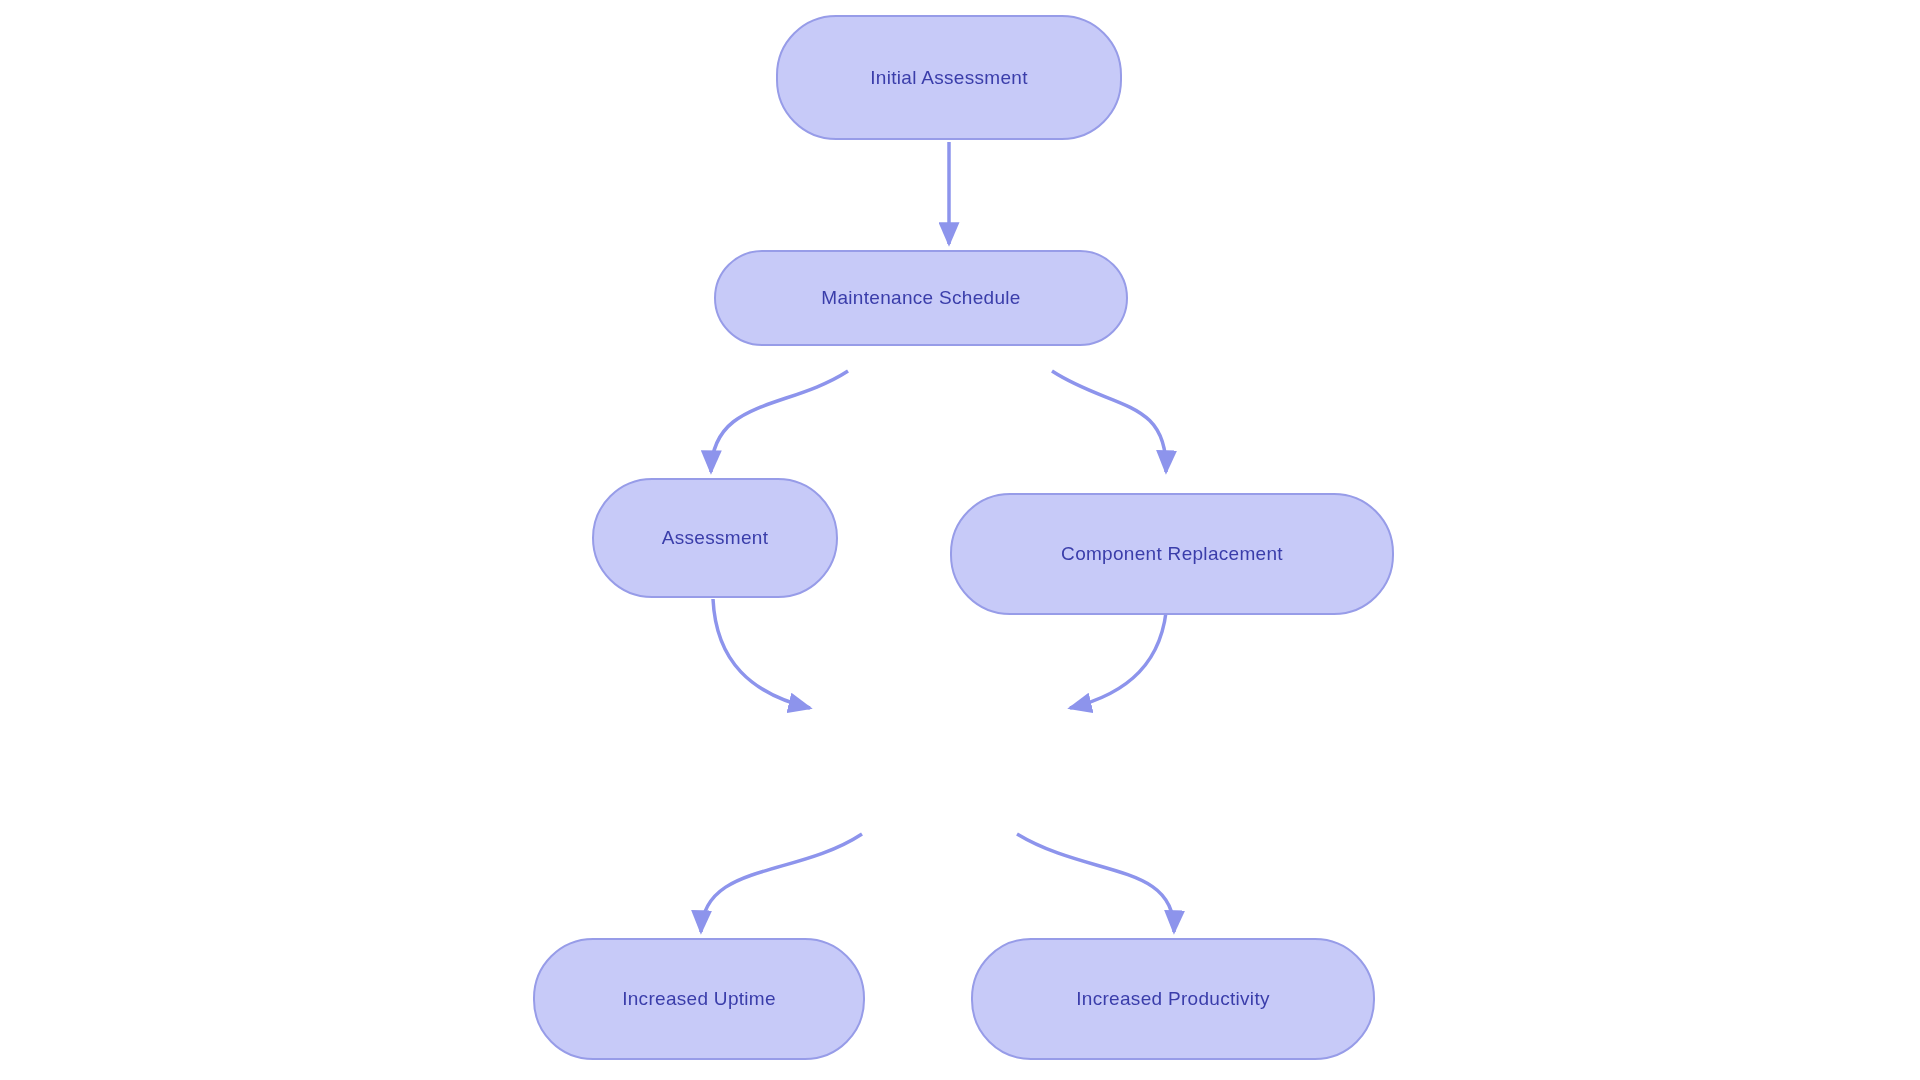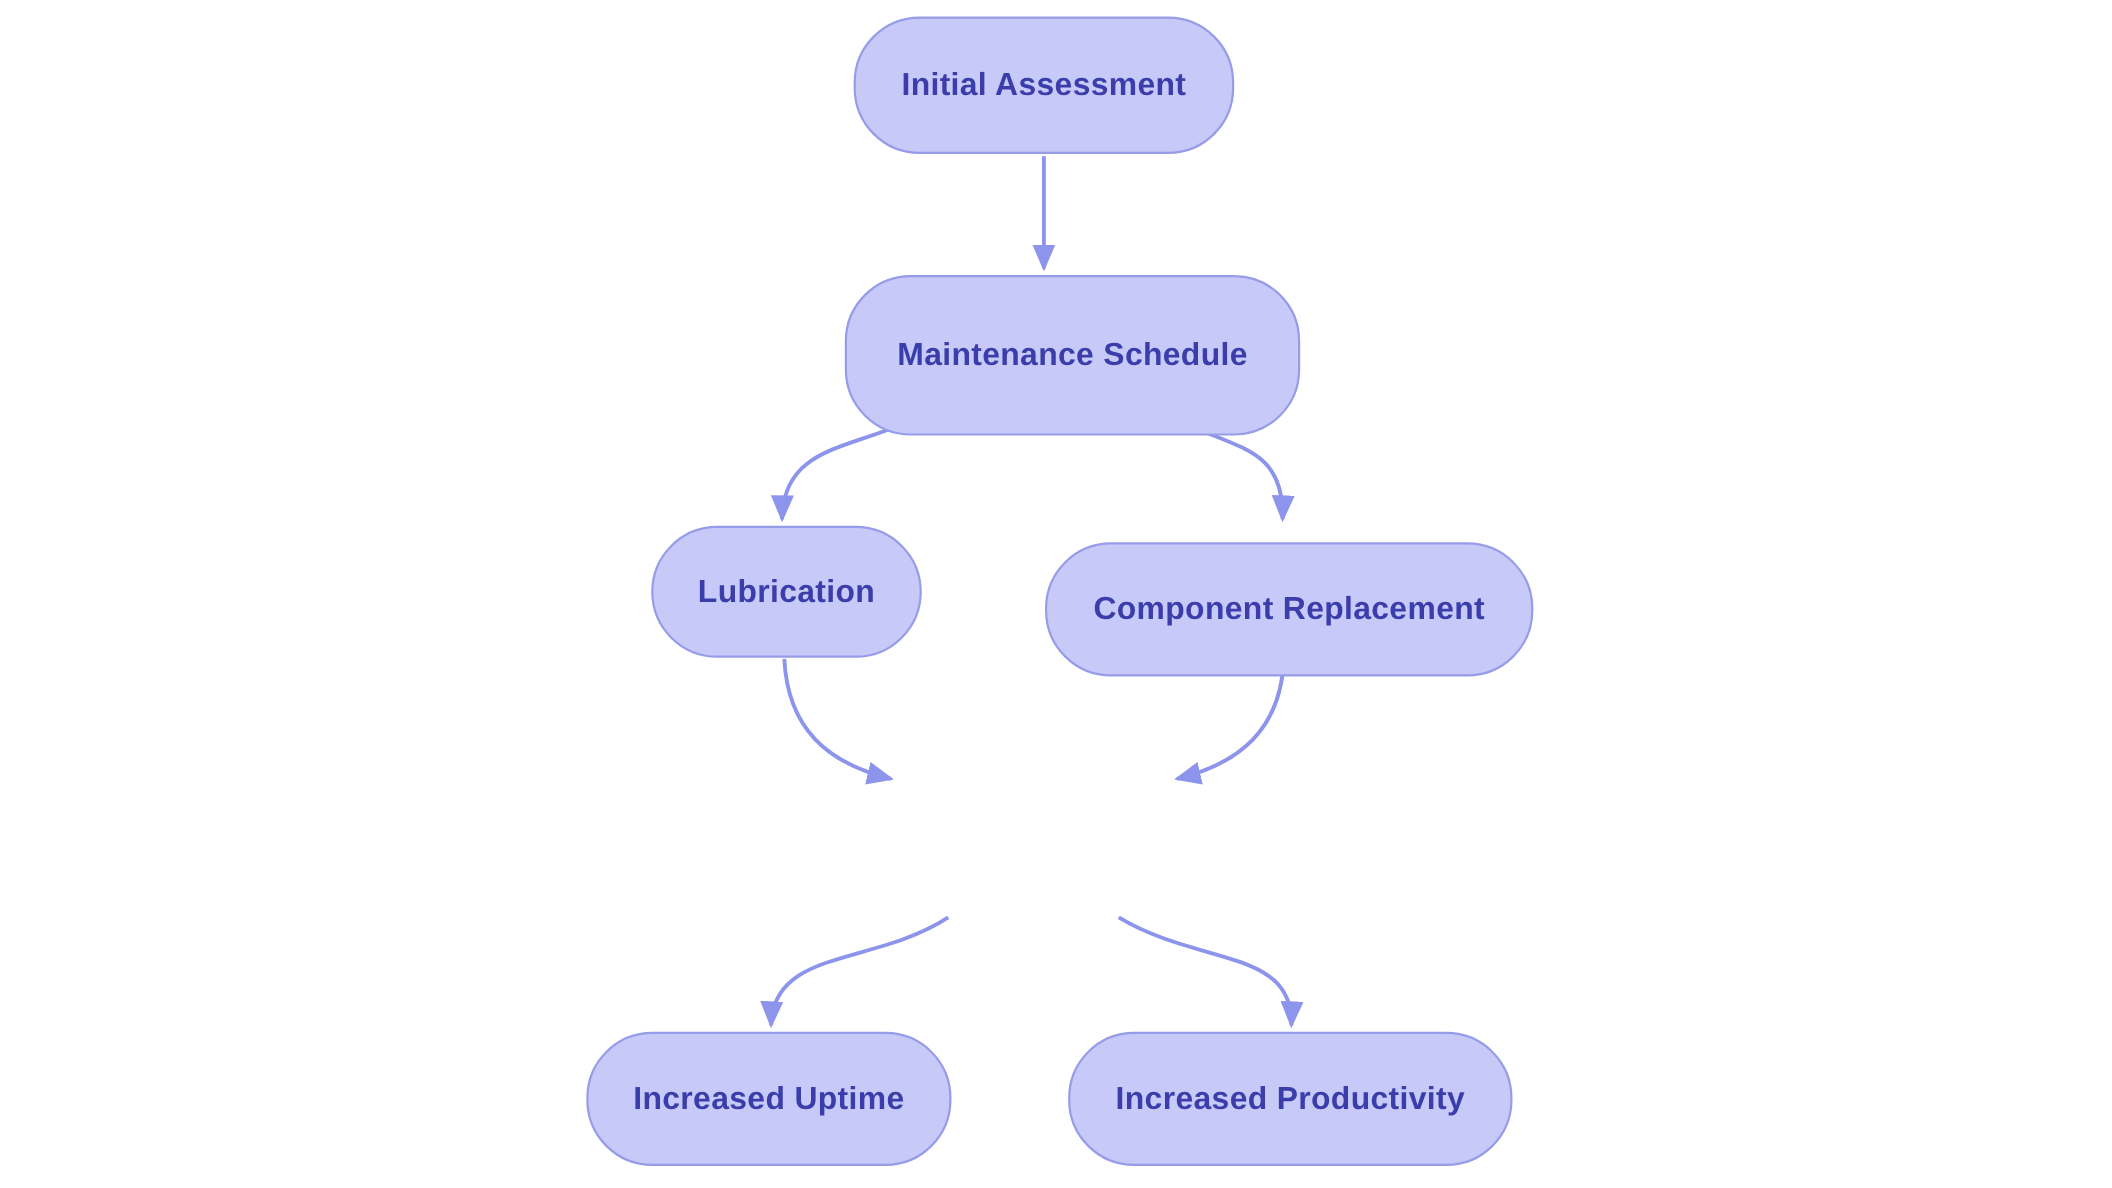--- a/index.html
+++ b/index.html
@@ -33,22 +33,22 @@
     box-sizing: border-box;
     background: var(--node-fill, #c7caf8);
     border: 2px solid var(--node-border, #979ce8);
     border-radius: 60px;
     display: flex;
     align-items: center;
     justify-content: center;
   }
   .node .label {
     color: var(--text-color, #3a3daa);
-    font-size: 29px;
-    font-weight: 700;
+    font-size: 19px;
+    font-weight: 400;
     letter-spacing: 0.3px;
     white-space: nowrap;
   }
 </style>
 </head>
 <body>
 
 <div class="canvas">
 
   <svg class="edges" viewBox="0 0 1920 1080" xmlns="http://www.w3.org/2000/svg">
@@ -63,26 +63,26 @@
     <path class="edge" d="M 713,599 C 716,662 752,694 810,708" marker-end="url(#arrowhead)"></path>
     <path class="edge" d="M 1167,601 C 1164,662 1128,694 1070,708" marker-end="url(#arrowhead)"></path>
     <path class="edge" d="M 862,834 C 795,878 703,862 701,932" marker-end="url(#arrowhead)"></path>
     <path class="edge" d="M 1017,834 C 1090,878 1176,862 1174,932" marker-end="url(#arrowhead)"></path>
   </svg>
 
   <div class="node" style="left:776px; top:15px; width:346px; height:125px;">
     <span class="label">Initial Assessment</span>
   </div>
 
-  <div class="node" style="left:768px; top:250px; width:414px; height:146px;">
+  <div class="node" style="left:714px; top:250px; width:414px; height:96px;">
     <span class="label">Maintenance Schedule</span>
   </div>
 
   <div class="node" style="left:592px; top:478px; width:246px; height:120px;">
-    <span class="label">Lubrication</span>
+    <span class="label">Assessment</span>
   </div>
 
   <div class="node" style="left:950px; top:493px; width:444px; height:122px;">
     <span class="label">Component Replacement</span>
   </div>
 
 
   <div class="node" style="left:533px; top:938px; width:332px; height:122px;align-items:center;">
     <span class="label">Increased Uptime</span>
   </div>

